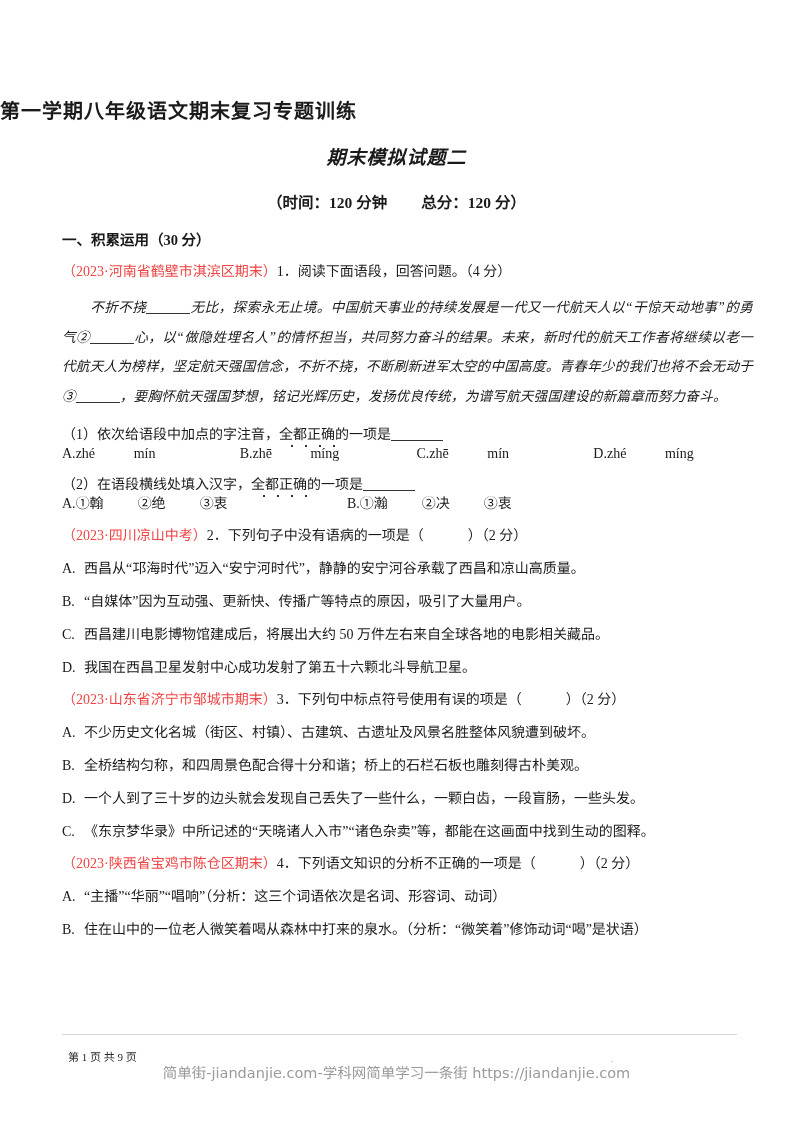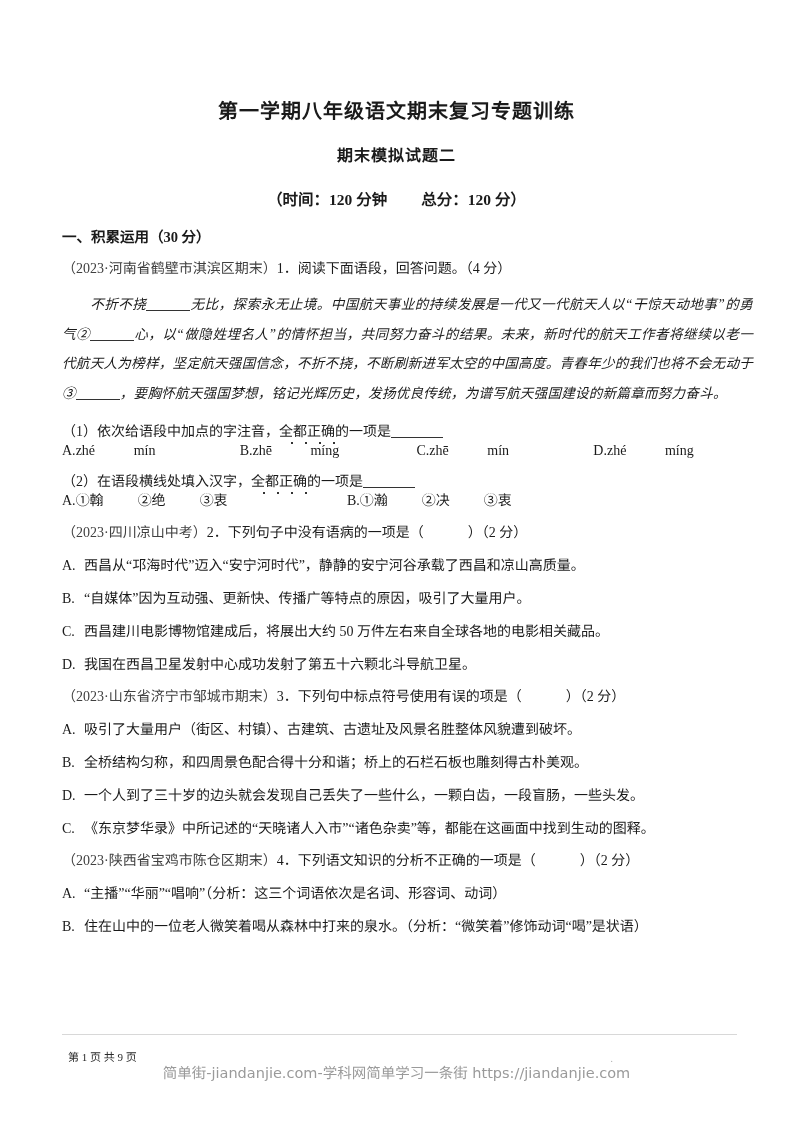--- a/index.html
+++ b/index.html
@@ -18,36 +18,36 @@
   }
 
   .page {
     position: absolute;
     inset: 0;
     padding: 0;
   }
 
   
   .doc-title {
-    text-align: center;
     font-size: 20px;
     font-weight: bold;
     letter-spacing: 1px;
     margin: 0;
     padding-top: 101px;
     line-height: 1.0;
   }
   .doc-subtitle {
     text-align: center;
-    font-size: 16px;
+    font-size: 19px;
     font-weight: bold;
     letter-spacing: 1px;
     margin: 0;
     padding-top: 27px;
     line-height: 1.0;
+    font-style: italic;
   }
   .doc-meta {
     text-align: center;
     font-size: 15.5px;
     font-weight: bold;
     margin: 0;
     padding-top: 28px;
     line-height: 1.0;
   }
   .doc-meta .gap { display: inline-block; width: 34px; }
@@ -64,21 +64,21 @@
     line-height: 1.0;
   }
 
   .q-line {
     font-size: 14px;
     line-height: 1.0;
     margin-top: 18px;
     white-space: nowrap;
   }
   .src {
-    color: #404040;
+    color: #ef4444;
   }
   .paren-gap { display: inline-block; width: 44px; }
 
   
   .passage {
     font-size: 13.6px;
     line-height: 29.5px;
     margin-top: 14px;
     text-align: justify;
     font-style: italic;
@@ -234,21 +234,21 @@
       <span class="src">（2023·四川凉山中考）</span><span>2．下列句子中没有语病的一项是（</span><span class="paren-gap"></span><span>）（2 分）</span>
     </div>
     <div class="opt-line"><span class="lbl">A.</span><span>西昌从“邛海时代”迈入“安宁河时代”，静静的安宁河谷承载了西昌和凉山高质量。</span></div>
     <div class="opt-line"><span class="lbl">B.</span><span>“自媒体”因为互动强、更新快、传播广等特点的原因，吸引了大量用户。</span></div>
     <div class="opt-line"><span class="lbl">C.</span><span>西昌建川电影博物馆建成后，将展出大约 50 万件左右来自全球各地的电影相关藏品。</span></div>
     <div class="opt-line"><span class="lbl">D.</span><span>我国在西昌卫星发射中心成功发射了第五十六颗北斗导航卫星。</span></div>
 
     <div class="q-line">
       <span class="src">（2023·山东省济宁市邹城市期末）</span><span>3．下列句中标点符号使用有误的项是（</span><span class="paren-gap"></span><span>）（2 分）</span>
     </div>
-    <div class="opt-line"><span class="lbl">A.</span><span>吸引了大量用户（街区、村镇）、古建筑、古遗址及风景名胜整体风貌遭到破坏。</span></div>
+    <div class="opt-line"><span class="lbl">A.</span><span>不少历史文化名城（街区、村镇）、古建筑、古遗址及风景名胜整体风貌遭到破坏。</span></div>
     <div class="opt-line"><span class="lbl">B.</span><span>全桥结构匀称，和四周景色配合得十分和谐；桥上的石栏石板也雕刻得古朴美观。</span></div>
     <div class="opt-line"><span class="lbl">D.</span><span>一个人到了三十岁的边头就会发现自己丢失了一些什么，一颗白齿，一段盲肠，一些头发。</span></div>
     <div class="opt-line"><span class="lbl">C.</span><span>《东京梦华录》中所记述的“天晓诸人入市”“诸色杂卖”等，都能在这画面中找到生动的图释。</span></div>
 
     <div class="q-line">
       <span class="src">（2023·陕西省宝鸡市陈仓区期末）</span><span>4．下列语文知识的分析不正确的一项是（</span><span class="paren-gap"></span><span>）（2 分）</span>
     </div>
     <div class="opt-line"><span class="lbl">A.</span><span>“主播”“华丽”“唱响”（分析：这三个词语依次是名词、形容词、动词）</span></div>
     <div class="opt-line"><span class="lbl">B.</span><span>住在山中的一位老人微笑着喝从森林中打来的泉水。（分析：“微笑着”修饰动词“喝”是状语）</span></div>
 

